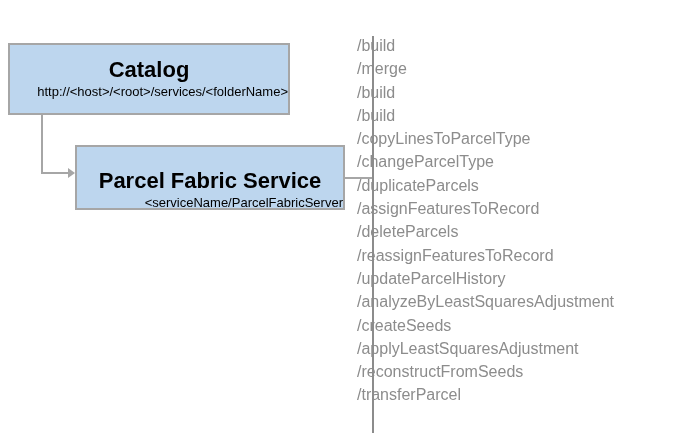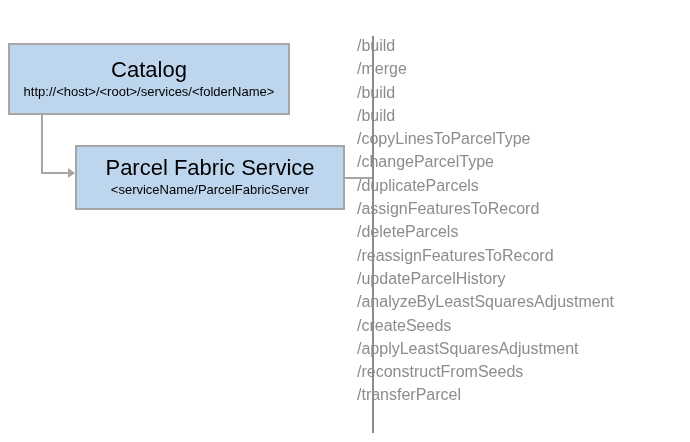--- a/index.html
+++ b/index.html
@@ -24,29 +24,31 @@
     position: absolute;
     background: var(--box-fill);
     border: 2px solid var(--box-border);
     text-align: center;
     color: var(--box-text);
   }
   .node .title {
     font-size: 22px;
     line-height: 1.15;
     color: var(--box-text);
+    font-weight: bold;
   }
   .node .subtitle {
     font-size: 13px;
     line-height: 1.15;
     margin-top: 3px;
     color: var(--box-text);
+    text-align: right;
   }
   .catalog-node { left: 8px; top: 43px; width: 282px; height: 72px; padding-top: 12px; }
-  .service-node { left: 75px; top: 145px; width: 270px; height: 65px; padding-top: 8px; }
+  .service-node { left: 75px; top: 145px; width: 270px; height: 65px; padding-top: 21px; }
 
   .conn { position: absolute; background: var(--connector); }
   .elbow-v { left: 41px; top: 115px; width: 2px; height: 59px; }
   .elbow-h { left: 41px; top: 172px; width: 28px; height: 2px; }
   .arrow-head {
     position: absolute;
     left: 68px; top: 168px;
     width: 0; height: 0;
     border-left: 7px solid var(--connector);
     border-top: 5px solid transparent;

